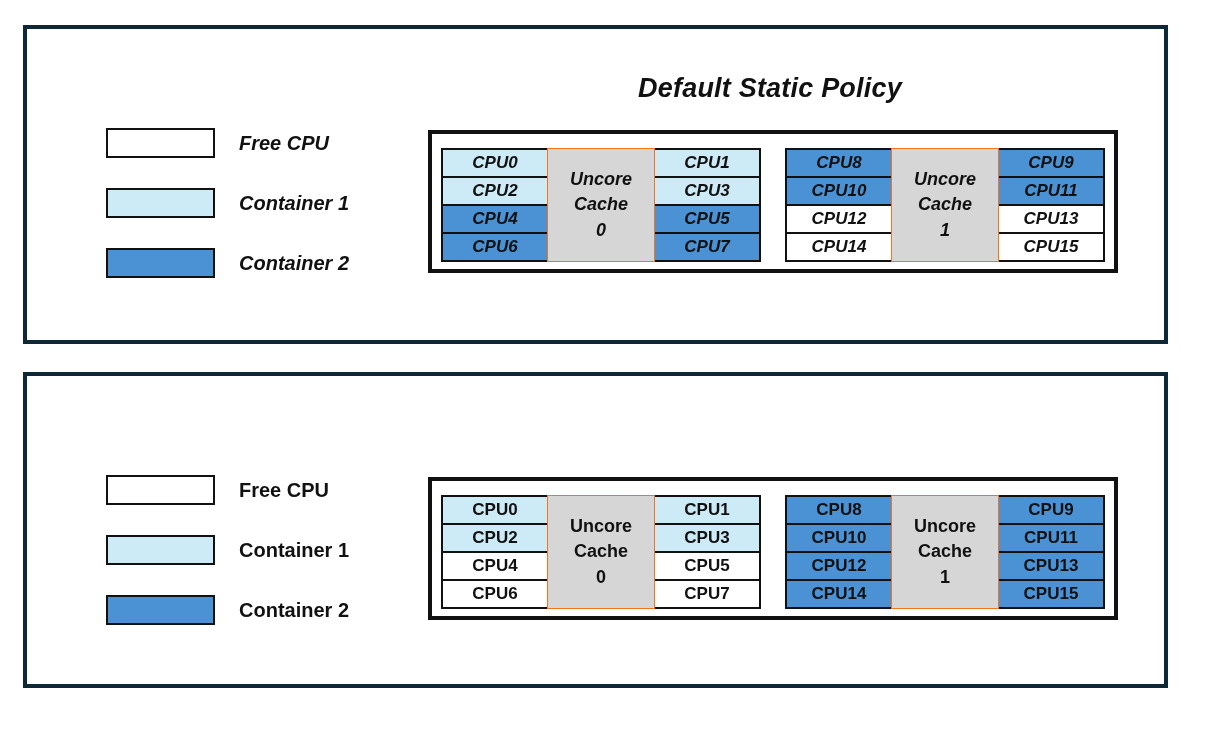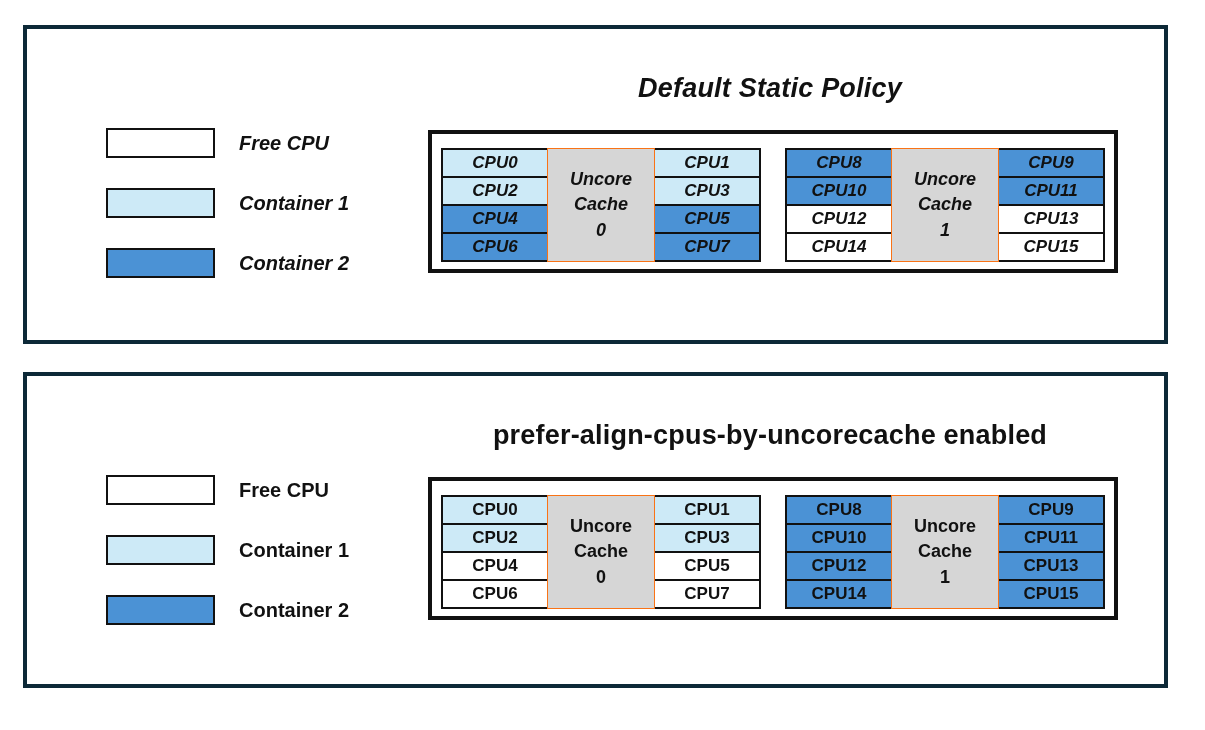--- a/index.html
+++ b/index.html
@@ -137,21 +137,20 @@
         <div class="cpu-cell state-container2" style="background: rgb(75, 146, 213);">CPU9</div>
         <div class="cpu-cell state-container2" style="background: rgb(75, 146, 213);">CPU11</div>
         <div class="cpu-cell state-free" style="background: rgb(255, 255, 255);">CPU13</div>
         <div class="cpu-cell state-free" style="background: rgb(255, 255, 255);">CPU15</div>
       </div>
     </div>
   </div>
 </div>
 
 <div class="panel" id="panel-1">
-  <div class="panel-title">prefer-align-cpus-by-uncorecache enabled</div>
 
   <div class="legend">
     <div class="legend-row">
       <div class="legend-swatch state-free" style="background: rgb(255, 255, 255);"></div>
       <div class="legend-label">Free CPU</div>
     </div>
     <div class="legend-row">
       <div class="legend-swatch state-container1" style="background: rgb(205, 234, 247);"></div>
       <div class="legend-label">Container 1</div>
     </div>

